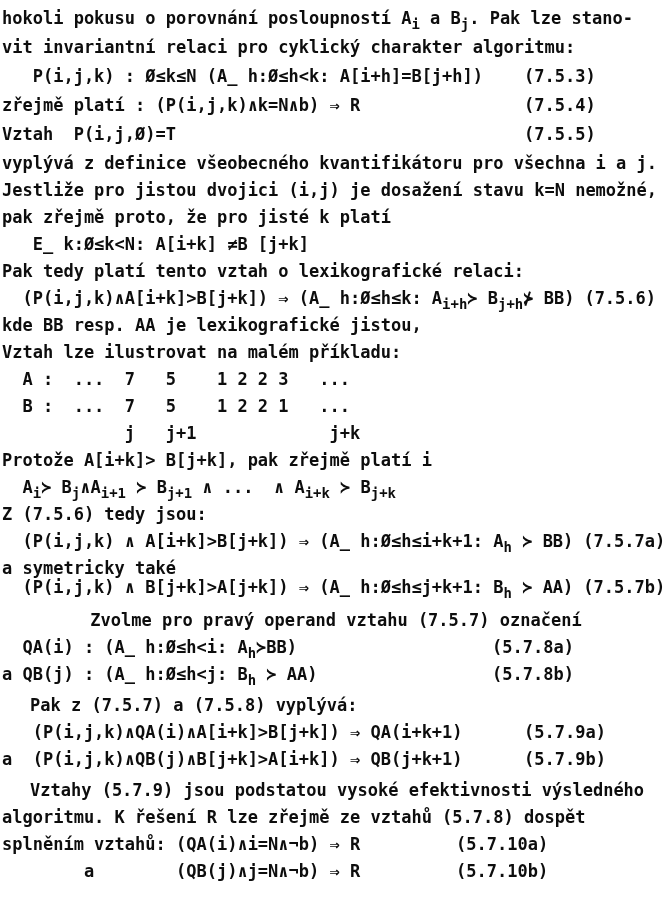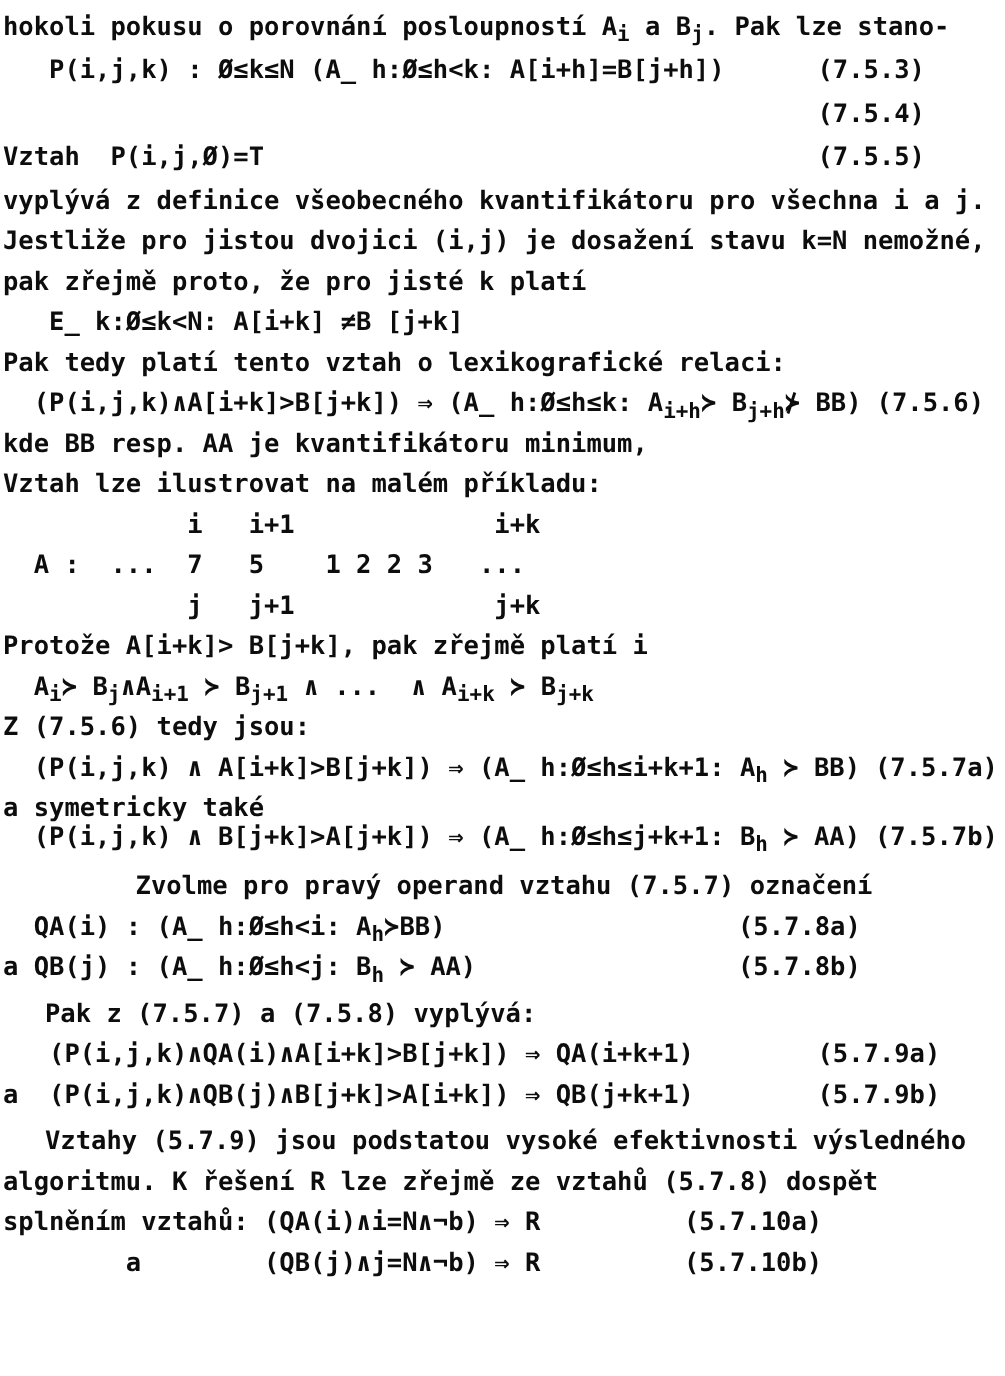--- a/index.html
+++ b/index.html
@@ -31,43 +31,44 @@
   .tight { margin-top: -8px; }
   .gap6 { margin-top: 6px; text-align: center; }
   .gap4 { margin-top: 4px; margin-left: 28px; }
   .t { white-space: pre; }
   sub {
     font-size: 0.82em;
     vertical-align: -0.33em;
     line-height: 0;
   }
   .eq { position: absolute; top: 0; white-space: pre; }
-  .eq-a { left: 543px; }
+  .eq-a { left: 522px; }
   .eq-b { left: 490px; }
   .eq-c { left: 454px; }
   .eq-in { position: static; margin-left: 10px; margin-top: 37px; }
 </style>
 </head>
 <body>
 
 <div class="page">
   <div class="line h29"><span class="t">hokoli pokusu o porovnání posloupností A<sub>i</sub> a B<sub>j</sub>. Pak lze stano-</span></div>
+  <div class="line h29"><span class="t">vit invariantní relaci pro cyklický charakter algoritmu:</span></div>
   <div class="line h29"><span class="t">   P(i,j,k) : Ø≤k≤N (A̲ h:Ø≤h&lt;k: A[i+h]=B[j+h])</span><span class="eq eq-a">(7.5.3)</span></div>
-  <div class="line h29"><span class="eq eq-a">(7.5.4)</span></div>
+  <div class="line h29"><span class="t">zřejmě platí : (P(i,j,k)∧k=N∧b) ⇒ R</span><span class="eq eq-a">(7.5.4)</span></div>
   <div class="line h29"><span class="t">Vztah  P(i,j,Ø)=T</span><span class="eq eq-a">(7.5.5)</span></div>
   <div class="line"><span class="t">vyplývá z definice všeobecného kvantifikátoru pro všechna i a j.</span></div>
   <div class="line"><span class="t">Jestliže pro jistou dvojici (i,j) je dosažení stavu k=N nemožné,</span></div>
   <div class="line"><span class="t">pak zřejmě proto, že pro jisté k platí</span></div>
   <div class="line"><span class="t">   E̲ k:Ø≤k&lt;N: A[i+k] ≠B [j+k]</span></div>
   <div class="line"><span class="t">Pak tedy platí tento vztah o lexikografické relaci:</span></div>
   <div class="line"><span class="t">  (P(i,j,k)∧A[i+k]&gt;B[j+k]) ⇒ (A̲ h:Ø≤h≤k: A<sub>i+h</sub>≻ B<sub>j+h</sub>⊁ BB)</span><span class="eq eq-in">(7.5.6)</span></div>
-  <div class="line"><span class="t">kde BB resp. AA je kvantifikátoru minimum,</span></div>
+  <div class="line"><span class="t">kde BB resp. AA je lexikografické jistou,</span></div>
   <div class="line"><span class="t">Vztah lze ilustrovat na malém příkladu:</span></div>
-  <div class="line"><span class="t">            i   i+1             i+k</span></div>
   <div class="line"><span class="t">  A :  ...  7   5    1 2 2 3   ...</span></div>
+  <div class="line"><span class="t">  B :  ...  7   5    1 2 2 1   ...</span></div>
   <div class="line"><span class="t">            j   j+1             j+k</span></div>
   <div class="line"><span class="t">Protože A[i+k]&gt; B[j+k], pak zřejmě platí i</span></div>
   <div class="line"><span class="t">  A<sub>i</sub>≻ B<sub>j</sub>∧A<sub>i+1</sub> ≻ B<sub>j+1</sub> ∧ ...  ∧ A<sub>i+k</sub> ≻ B<sub>j+k</sub></span></div>
   <div class="line"><span class="t">Z (7.5.6) tedy jsou:</span></div>
   <div class="line"><span class="t">  (P(i,j,k) ∧ A[i+k]&gt;B[j+k]) ⇒ (A̲ h:Ø≤h≤i+k+1: A<sub>h</sub> ≻ BB)</span><span class="eq eq-in">(7.5.7a)</span></div>
   <div class="line"><span class="t">a symetricky také</span></div>
   <div class="line tight"><span class="t">  (P(i,j,k) ∧ B[j+k]&gt;A[j+k]) ⇒ (A̲ h:Ø≤h≤j+k+1: B<sub>h</sub> ≻ AA)</span><span class="eq eq-in">(7.5.7b)</span></div>
   <div class="line gap6"><span class="t">Zvolme pro pravý operand vztahu (7.5.7) označení</span></div>
   <div class="line"><span class="t">  QA(i) : (A̲ h:Ø≤h&lt;i: A<sub>h</sub>≻BB)</span><span class="eq eq-b">(5.7.8a)</span></div>
   <div class="line"><span class="t">a QB(j) : (A̲ h:Ø≤h&lt;j: B<sub>h</sub> ≻ AA)</span><span class="eq eq-b">(5.7.8b)</span></div>

